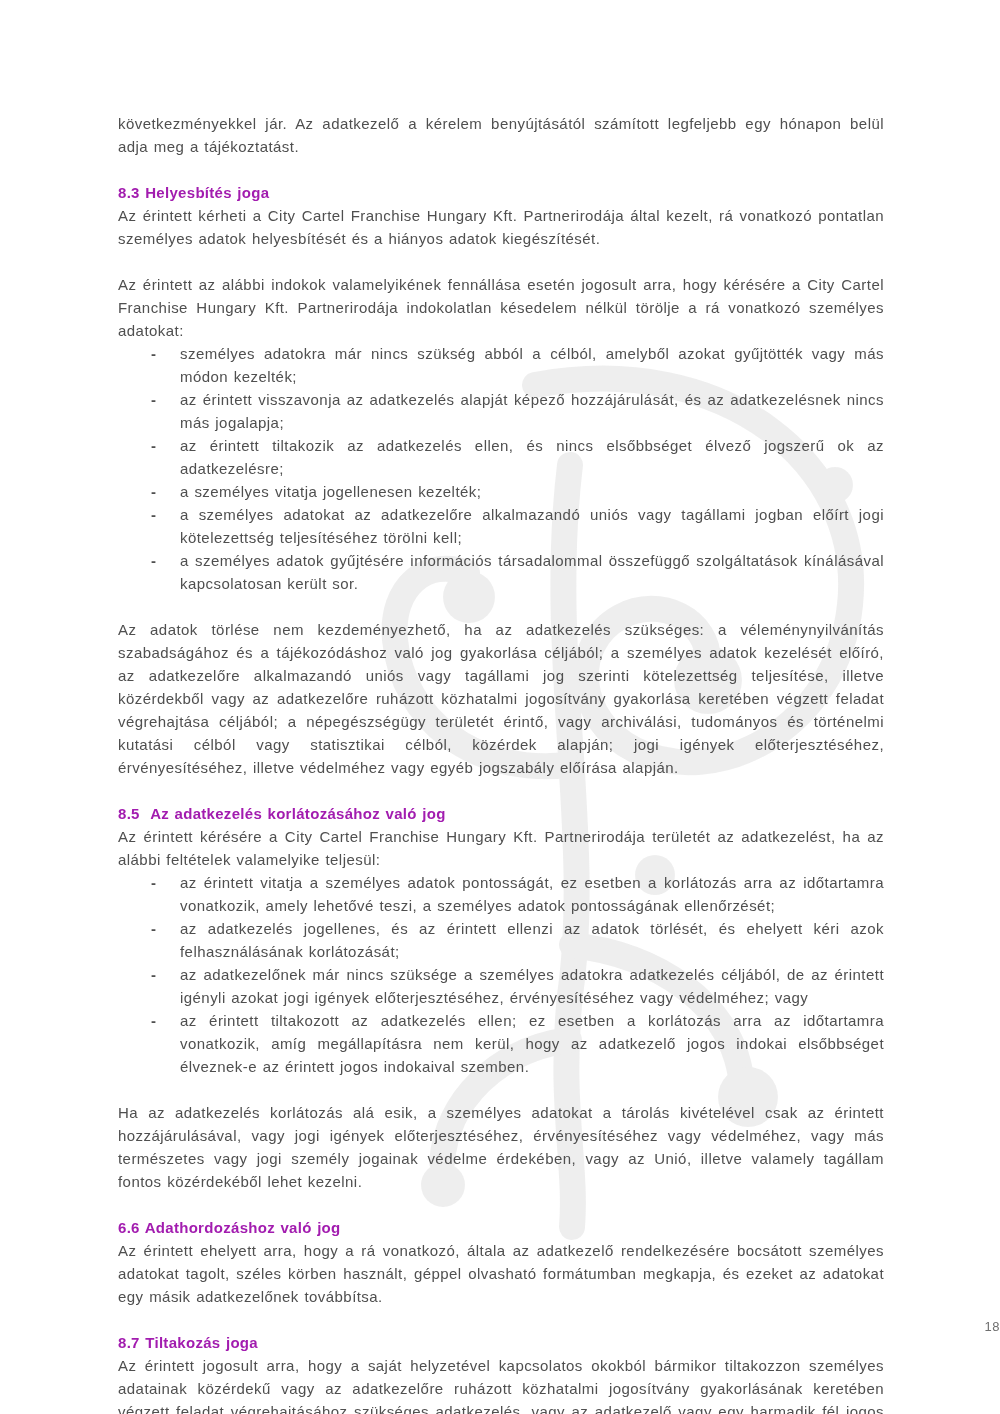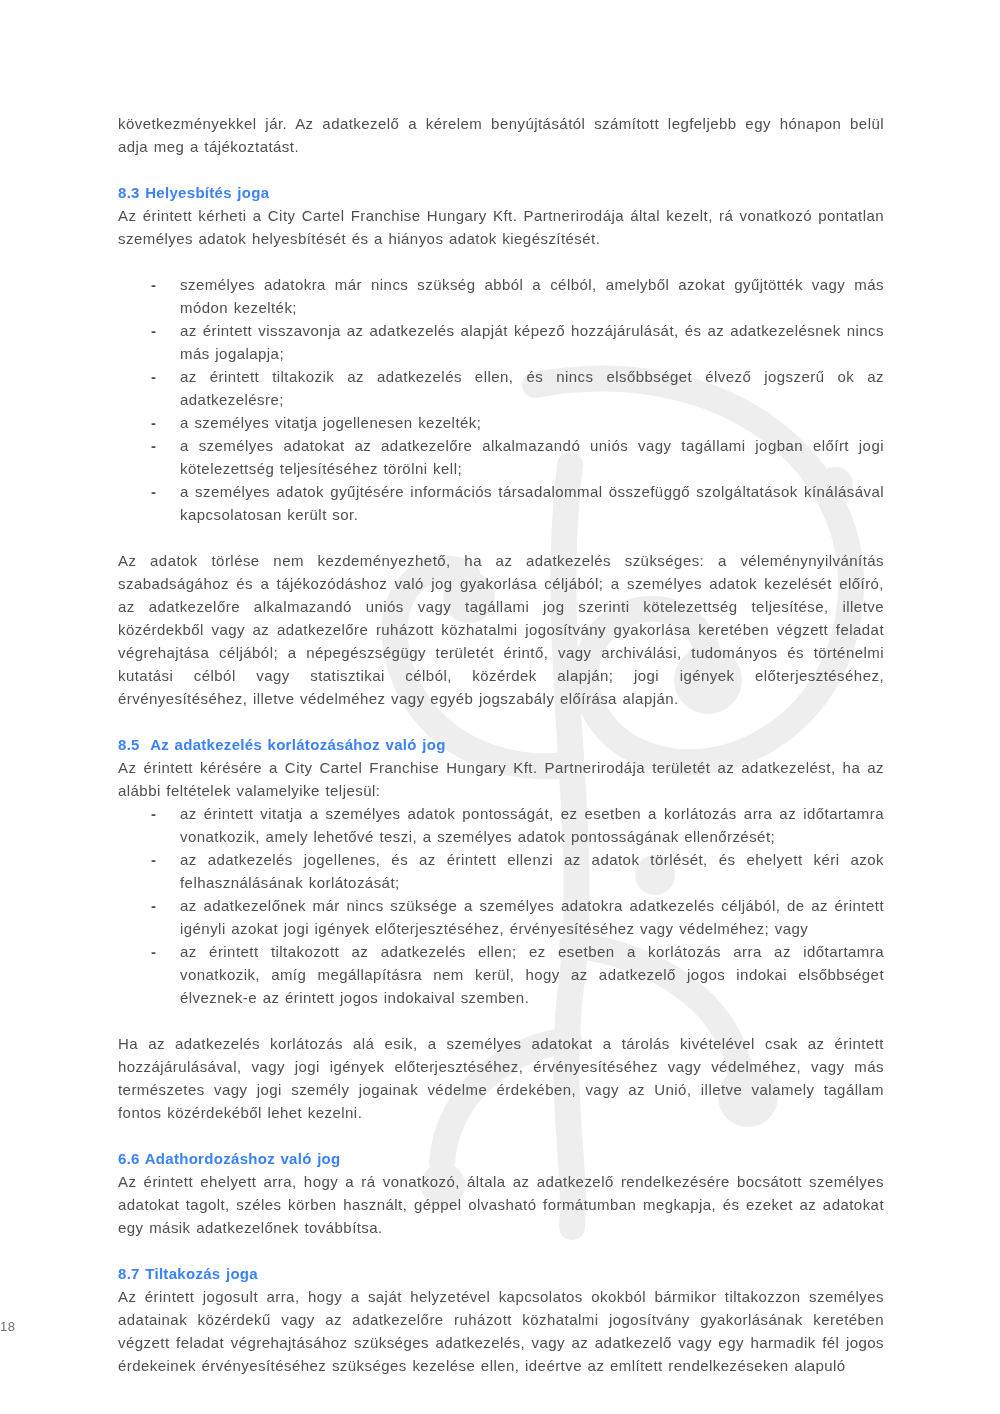--- a/index.html
+++ b/index.html
@@ -30,21 +30,21 @@
     word-spacing: 1px;
     text-align: justify;
   }
   .content p { margin: 0 0 23px 0; }
   .content p.nogap { margin-bottom: 0; }
   h2 {
     margin: 0;
     font-size: 15px;
     line-height: 23px;
     font-weight: bold;
-    color: #3b82f6;
+    color: #a21caf;
     text-align: left;
     letter-spacing: 0.3px;
   }
   ul.bullets {
     list-style: none;
     margin: 0 0 23px 0;
     padding: 0;
   }
   ul.bullets li {
     position: relative;
@@ -53,21 +53,21 @@
   }
   .dash {
     position: absolute;
     left: 33px; top: 0;
     font-weight: bold;
   }
   .page-number {
     position: absolute;
     left: 0; right: 0;
     bottom: 80px;
-    text-align: left;
+    text-align: right;
     font-size: 13px;
     color: #6e6e6e;
     letter-spacing: 0.5px;
     z-index: 1;
   }
 </style>
 </head>
 <body>
 
 <div class="page">
@@ -93,20 +93,21 @@
   <main class="content">
 
     <p>következményekkel jár. Az adatkezelő a kérelem benyújtásától számított legfeljebb egy hónapon belül adja meg a tájékoztatást.</p>
 
     <section>
       <h2>8.3 Helyesbítés joga</h2>
       <p>Az érintett kérheti a City Cartel Franchise Hungary Kft. Partnerirodája által kezelt, rá vonatkozó pontatlan személyes adatok helyesbítését és a hiányos adatok kiegészítését.</p>
     </section>
 
     <section>
+      <p class="nogap">Az érintett az alábbi indokok valamelyikének fennállása esetén jogosult arra, hogy kérésére a City Cartel Franchise Hungary Kft. Partnerirodája indokolatlan késedelem nélkül törölje a rá vonatkozó személyes adatokat:</p>
       <ul class="bullets">
         <li><span class="dash">-</span><span>személyes adatokra már nincs szükség abból a célból, amelyből azokat gyűjtötték vagy más módon kezelték;</span></li>
         <li><span class="dash">-</span><span>az érintett visszavonja az adatkezelés alapját képező hozzájárulását, és az adatkezelésnek nincs más jogalapja;</span></li>
         <li><span class="dash">-</span><span>az érintett tiltakozik az adatkezelés ellen, és nincs elsőbbséget élvező jogszerű ok az adatkezelésre;</span></li>
         <li><span class="dash">-</span><span>a személyes vitatja jogellenesen kezelték;</span></li>
         <li><span class="dash">-</span><span>a személyes adatokat az adatkezelőre alkalmazandó uniós vagy tagállami jogban előírt jogi kötelezettség teljesítéséhez törölni kell;</span></li>
         <li><span class="dash">-</span><span>a személyes adatok gyűjtésére információs társadalommal összefüggő szolgáltatások kínálásával kapcsolatosan került sor.</span></li>
       </ul>
       <p>Az adatok törlése nem kezdeményezhető, ha az adatkezelés szükséges: a véleménynyilvánítás szabadságához és a tájékozódáshoz való jog gyakorlása céljából; a személyes adatok kezelését előíró, az adatkezelőre alkalmazandó uniós vagy tagállami jog szerinti kötelezettség teljesítése, illetve közérdekből vagy az adatkezelőre ruházott közhatalmi jogosítvány gyakorlása keretében végzett feladat végrehajtása céljából; a népegészségügy területét érintő, vagy archiválási, tudományos és történelmi kutatási célból vagy statisztikai célból, közérdek alapján;  jogi igények előterjesztéséhez, érvényesítéséhez, illetve védelméhez vagy egyéb jogszabály előírása alapján.</p>
     </section>

